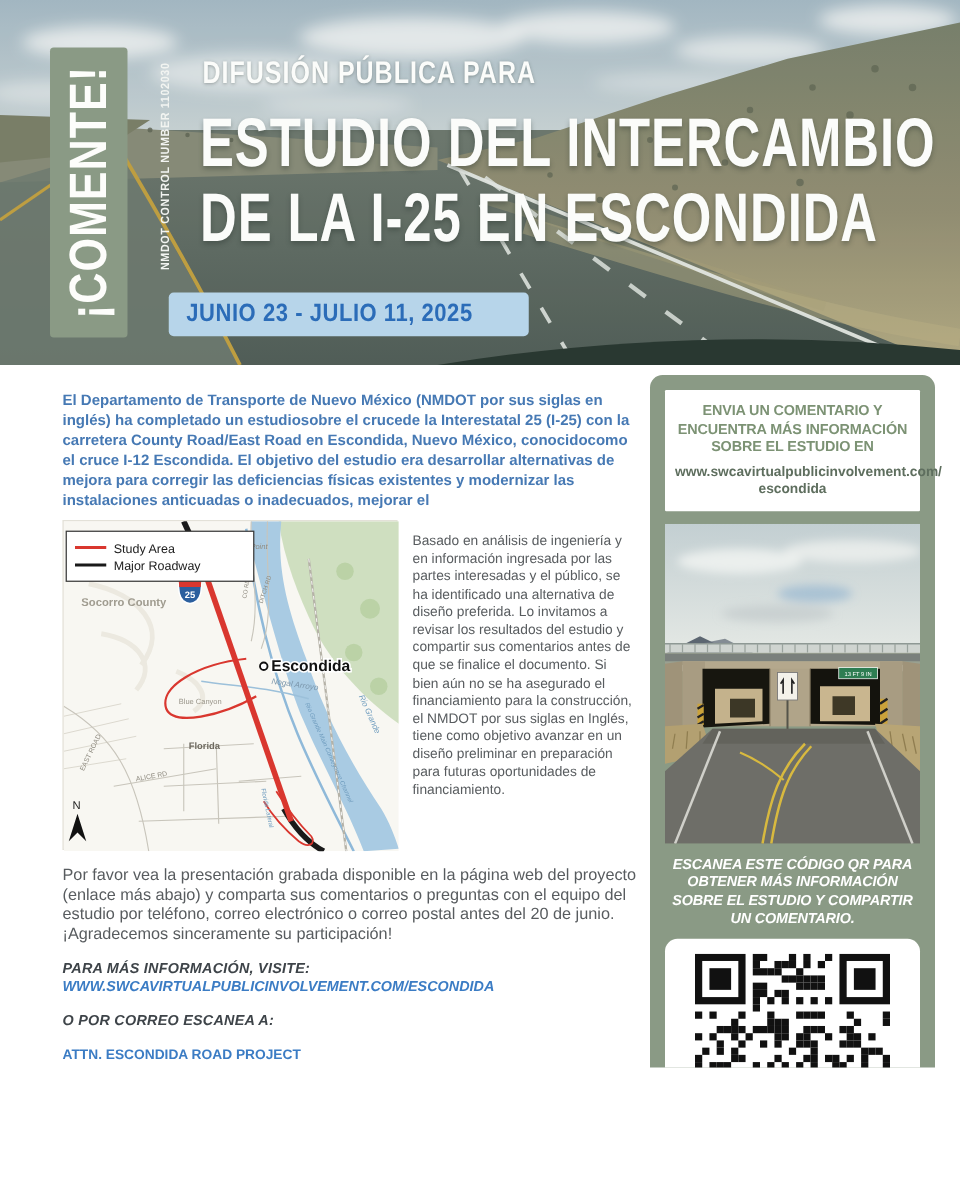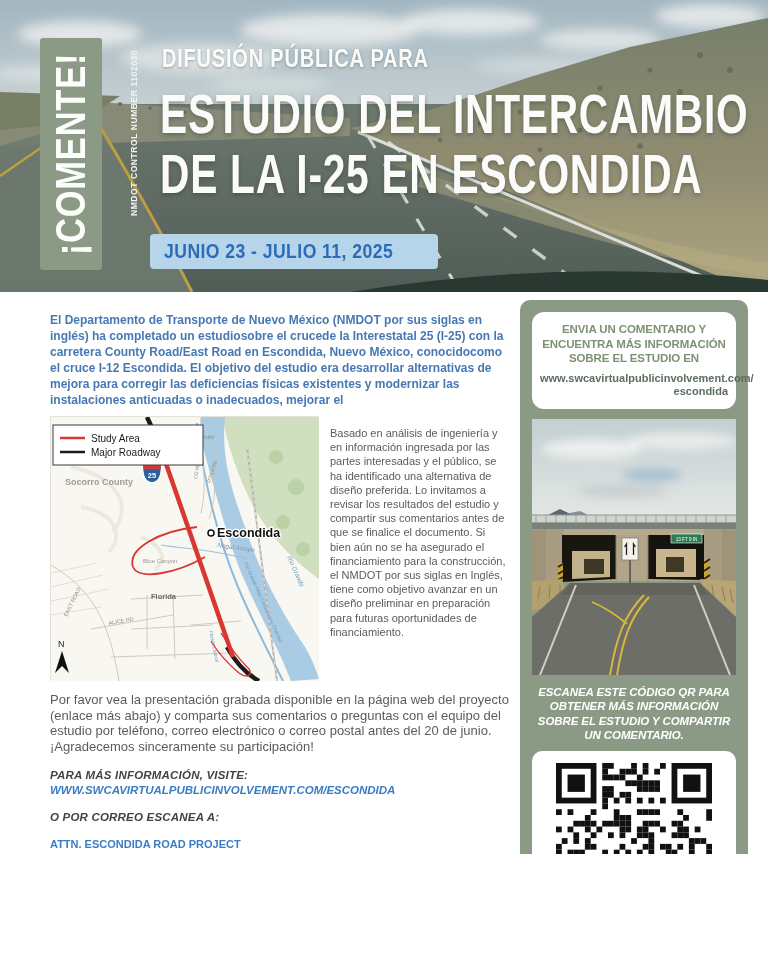--- a/index.html
+++ b/index.html
@@ -18,21 +18,21 @@
     transform:translate(-50%,-50%) rotate(-90deg) scaleX(.9);
     font-size:9.5px; font-weight:700; color:#f2f4f1; letter-spacing:.6px; }
   .kicker { position:absolute; left:162px; top:44px; color:#fbfcfa;
     font-size:25px; font-weight:700; white-space:nowrap;
     transform:scaleX(.8); transform-origin:0 50%; letter-spacing:1px;
     text-shadow:0 1px 3px rgba(35,45,40,.35); }
   .big-title { position:absolute; left:160px; color:#fbfcfa; font-weight:700;
     font-size:55px; white-space:nowrap; transform:scaleX(.74); transform-origin:0 50%;
     letter-spacing:1px; text-shadow:0 2px 5px rgba(35,45,40,.35); }
   .t1 { top:82px; } .t2 { top:142px; }
-  .date-badge { position:absolute; left:150px; top:234px; background:#b7d5ea;
+  .date-badge { position:absolute; left:135px; top:234px; background:#b7d5ea;
     border-radius:4px; padding:6px 14px; }
   .date-badge span { display:inline-block; transform:scaleX(.88); transform-origin:0 50%;
     font-size:20px; font-weight:700; color:#2b6cb8; letter-spacing:.5px; white-space:nowrap; }
   
   .main { display:flex; padding:20px 0 0 50px; height:562px; overflow:hidden; }
   .left-col { width:456px; flex:none; }
   
   .intro { color:#4679b4; font-weight:700; font-size:12px; line-height:16px; }
   .map-row { display:flex; gap:12px; margin-top:8px; }
   .map-fig { width:268px; height:264px; flex:none; border:1px solid #e3e1d8; background:#f8f7f2; }
@@ -41,23 +41,23 @@
   .gray-par { color:#585c5f; font-size:11px; line-height:14.2px; margin-top:10px; }
   .cta-par { color:#585c5f; font-size:13px; line-height:15.5px; margin-top:12px; width:460px; }
   .info-block { margin-top:14px; font-size:11.5px; line-height:15px; font-weight:700;font-style:italic; }
   .lbl { color:#3e4449; letter-spacing:.2px; }
   .link { color:#3b7cc4; text-decoration:none; cursor:pointer; }
   .grp { margin-top:12px; }
   .address { margin-top:12px; font-size:11px; line-height:14.5px; font-weight:700; color:#3b7cc4; }
   
   .sidebar { width:228px; flex:none; margin-left:14px; margin-top:-12px; height:674px;
     background:#8a9a85; border-radius:10px; padding:12px; }
-  .side-box { background:#fff; border-radius:12px; padding:10px 8px; text-align:center; }
+  .side-box { background:#fff; border-radius:1px; padding:10px 8px; text-align:center; }
   .side-heading { color:#7c9274; font-size:11.5px; line-height:14.5px; font-weight:700; letter-spacing:-.1px; }
-  .side-url { margin-top:6px; color:#5e6e5e; font-size:11px; line-height:13.5px; font-weight:700; cursor:pointer;text-align:right; }
+  .side-url { margin-top:6px; color:#5e6e5e; font-size:11px; line-height:13.5px; font-weight:700; cursor:pointer; }
   .side-url span { display:block; }
   .photo-fig { margin-top:10px; width:204px; height:256px; overflow:hidden; }
   .qr-heading { margin:10px 2px 8px; text-align:center; color:#fff; font-weight:700;
     font-size:11.5px; line-height:14.5px; letter-spacing:-.1px;font-style:italic; }
   .qr-card { background:#fff; border-radius:10px; padding:12px; }
   .qr-card svg { display:block; margin:0 auto; }
 </style>
 </head>
 <body>
 

